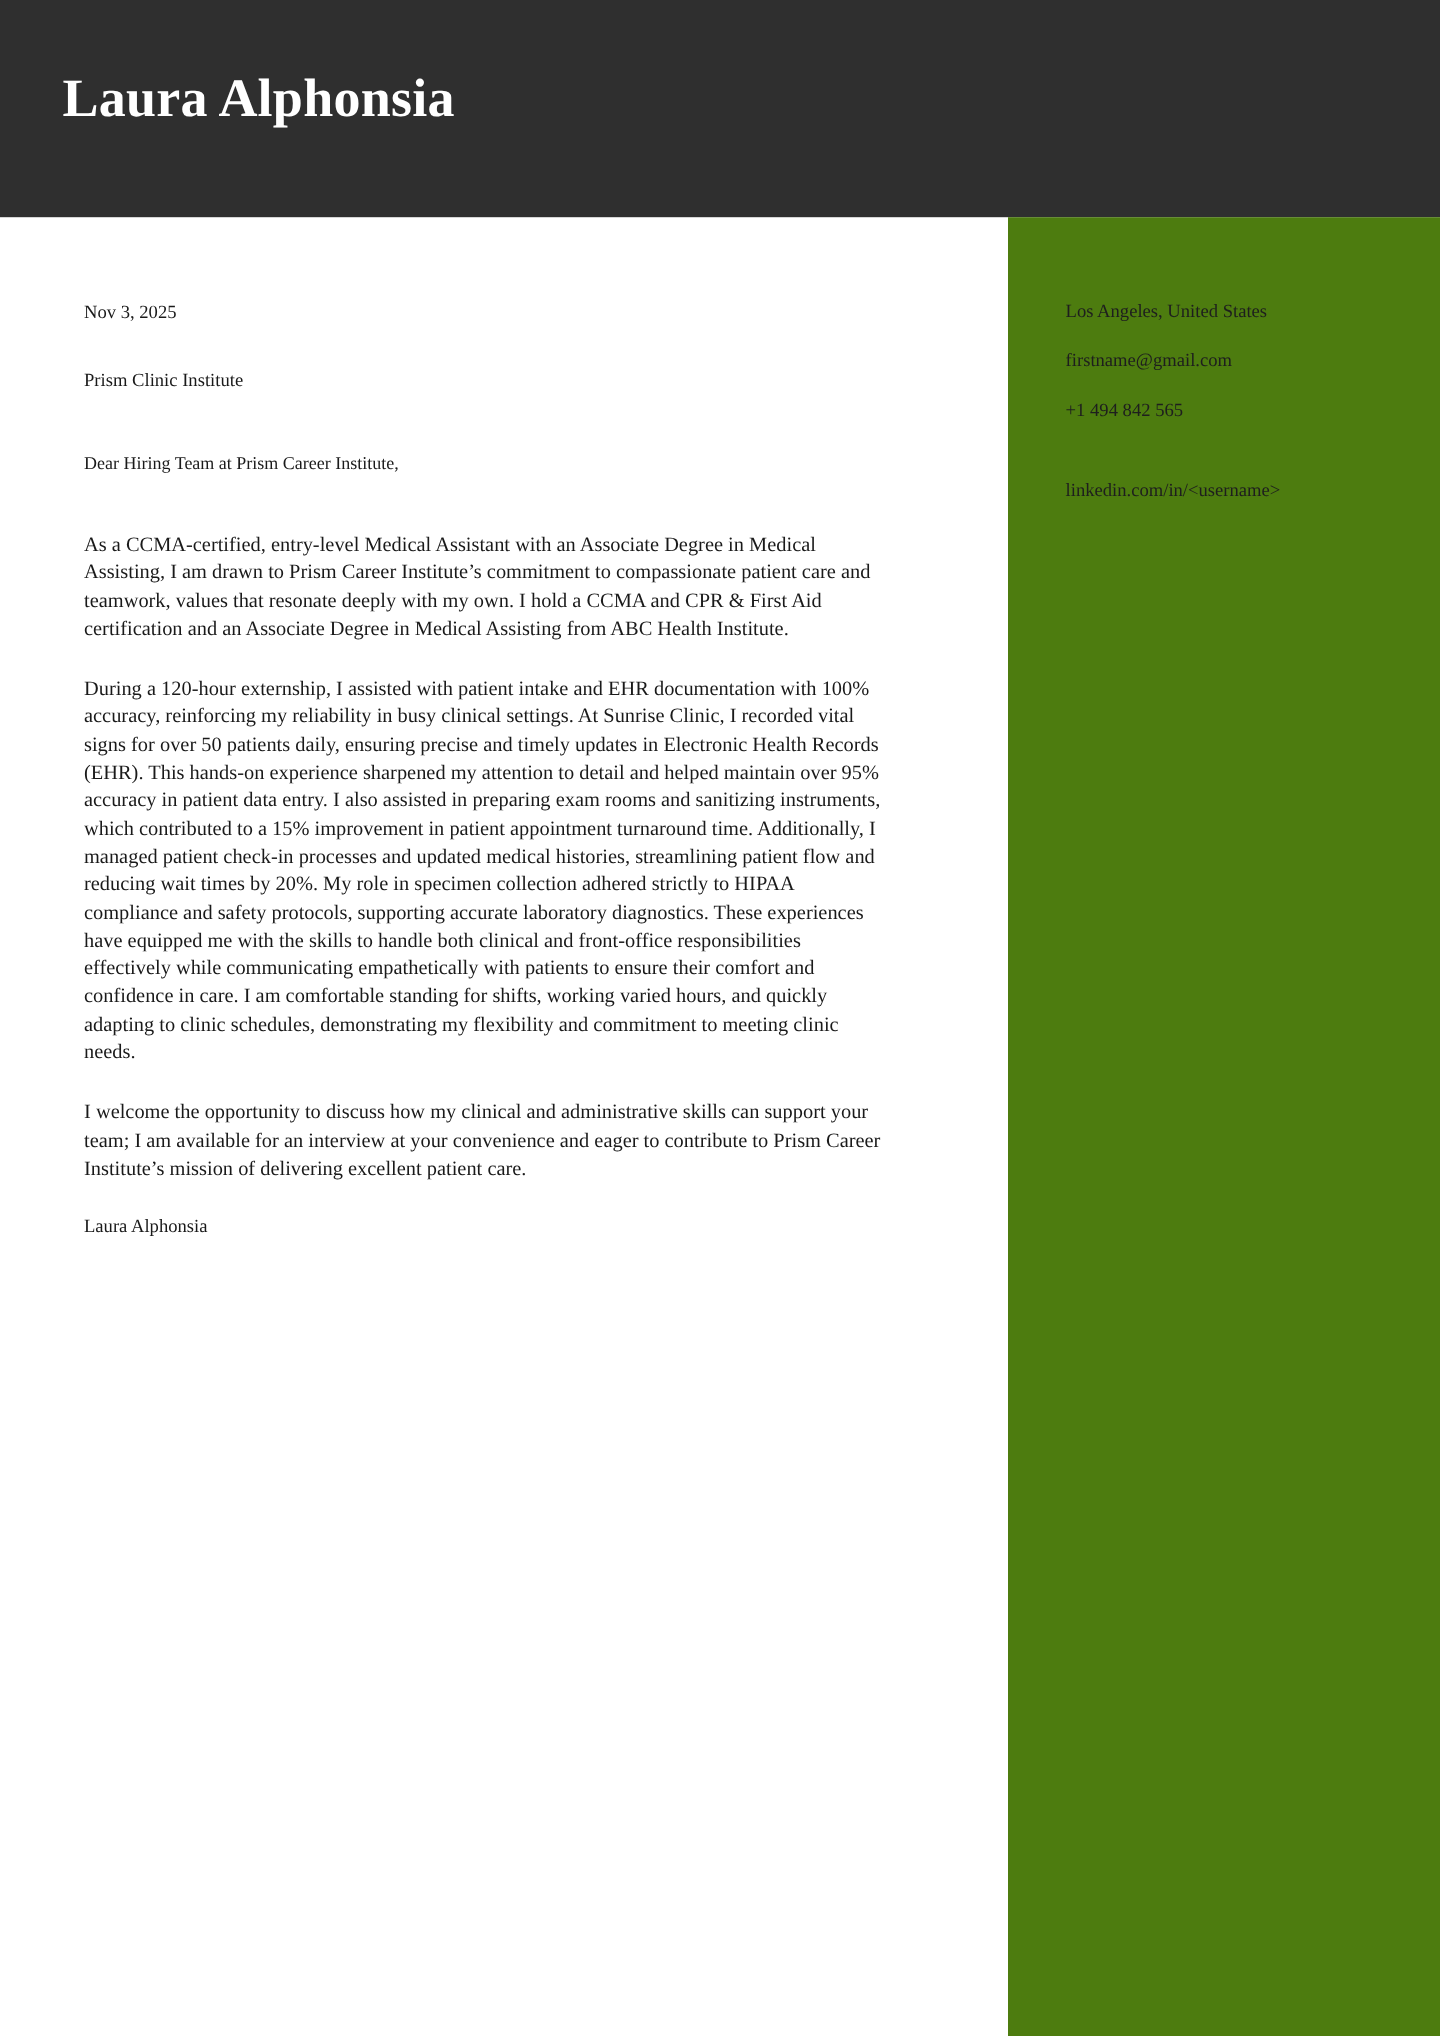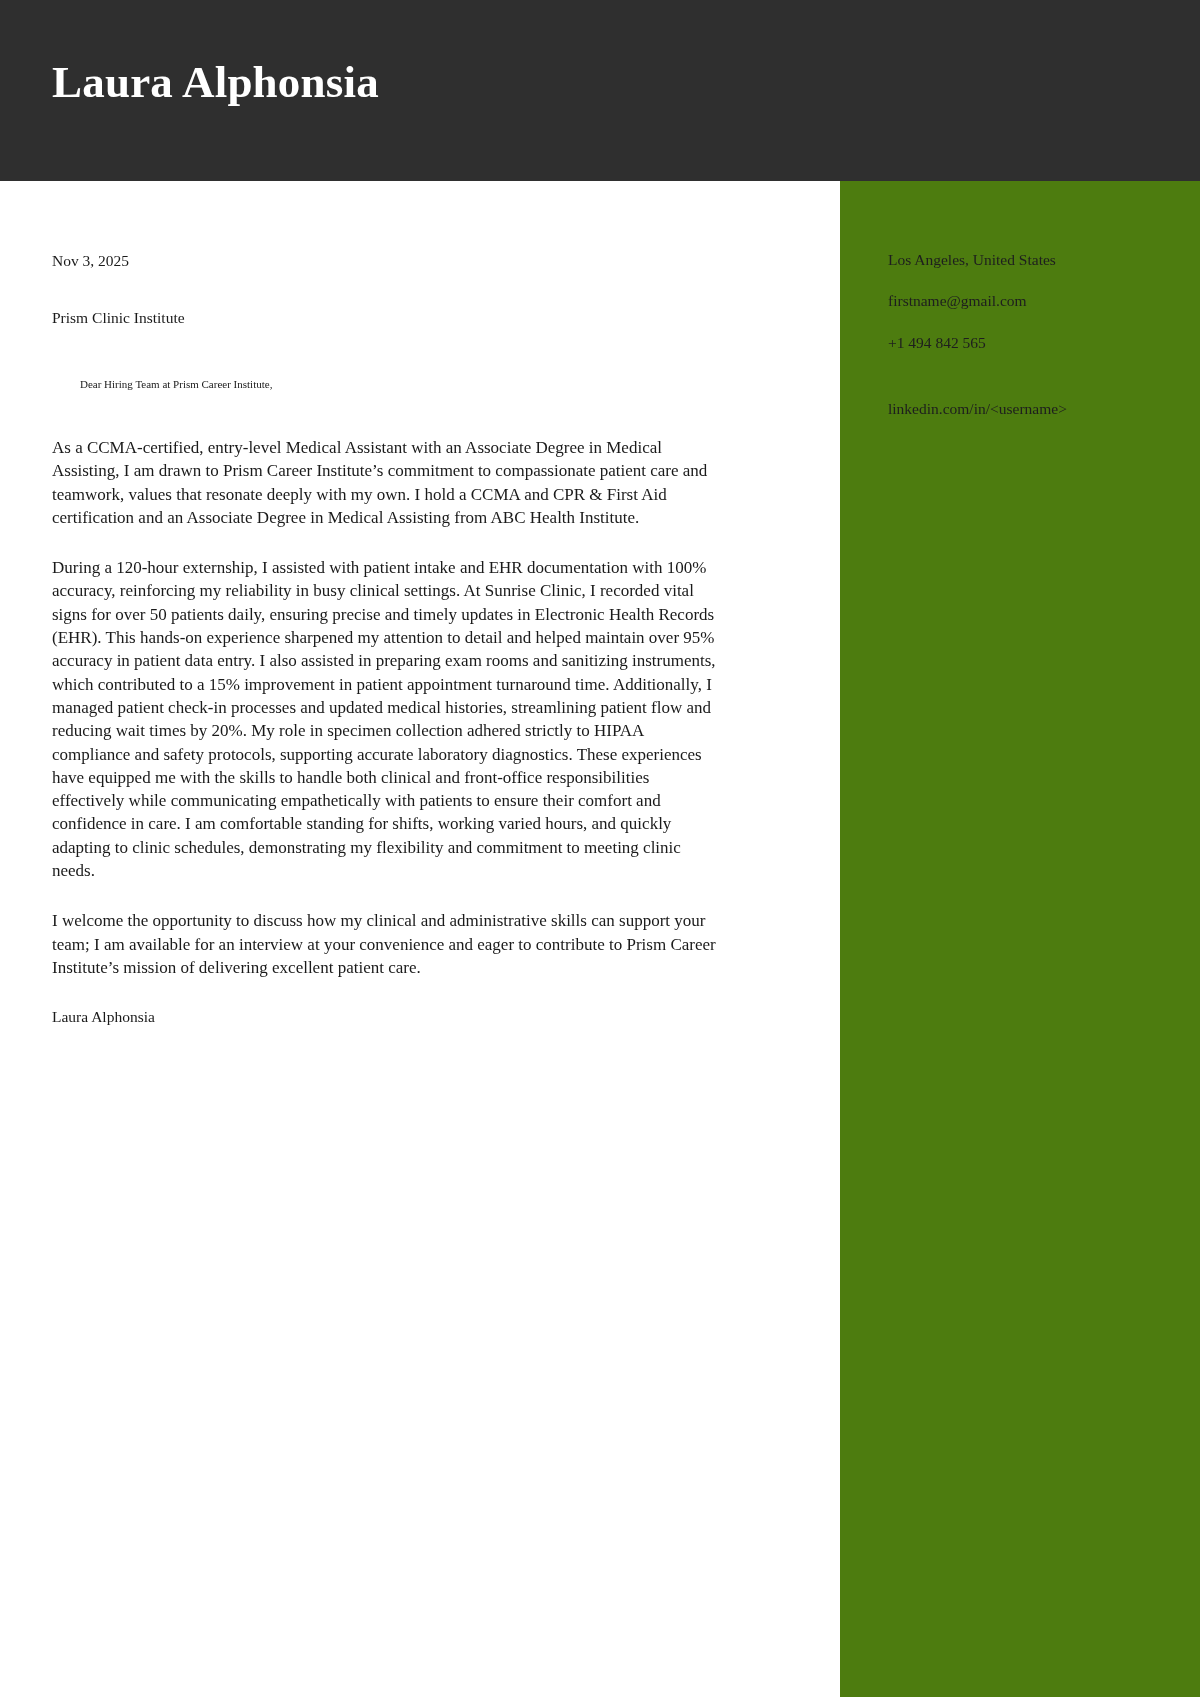--- a/index.html
+++ b/index.html
@@ -67,44 +67,43 @@
     white-space: nowrap;
   }
   .contact-line:last-child {
     margin-bottom: 0;
     margin-top: 44px;
   }
 
   
   .letter {
     position: absolute;
-    left: 52px;
+    left: 70px;
     top: 181px;
     width: 668px;
   }
   .letter-date {
     margin-top: 68px;
     font-size: 15.5px;
     line-height: 1.5;
   }
   .letter-recipient {
     margin-top: 34px;
     font-size: 15.5px;
     line-height: 1.5;
   }
   .letter-subject {
     margin-top: 48px;
     font-size: 15.5px;
     line-height: 1.5;
   }
   .letter-salutation {
     margin-top: 46px;
-    font-size: 11px;
+    font-size: 15px;
     line-height: 1.5;
-    margin-left: 28px;
   }
   .letter-body {
     margin-top: 44px;
   }
   .letter-para {
     font-size: 17px;
     line-height: 23.3px;
     margin: 0 0 27px 0;
     text-align: left;
   }

